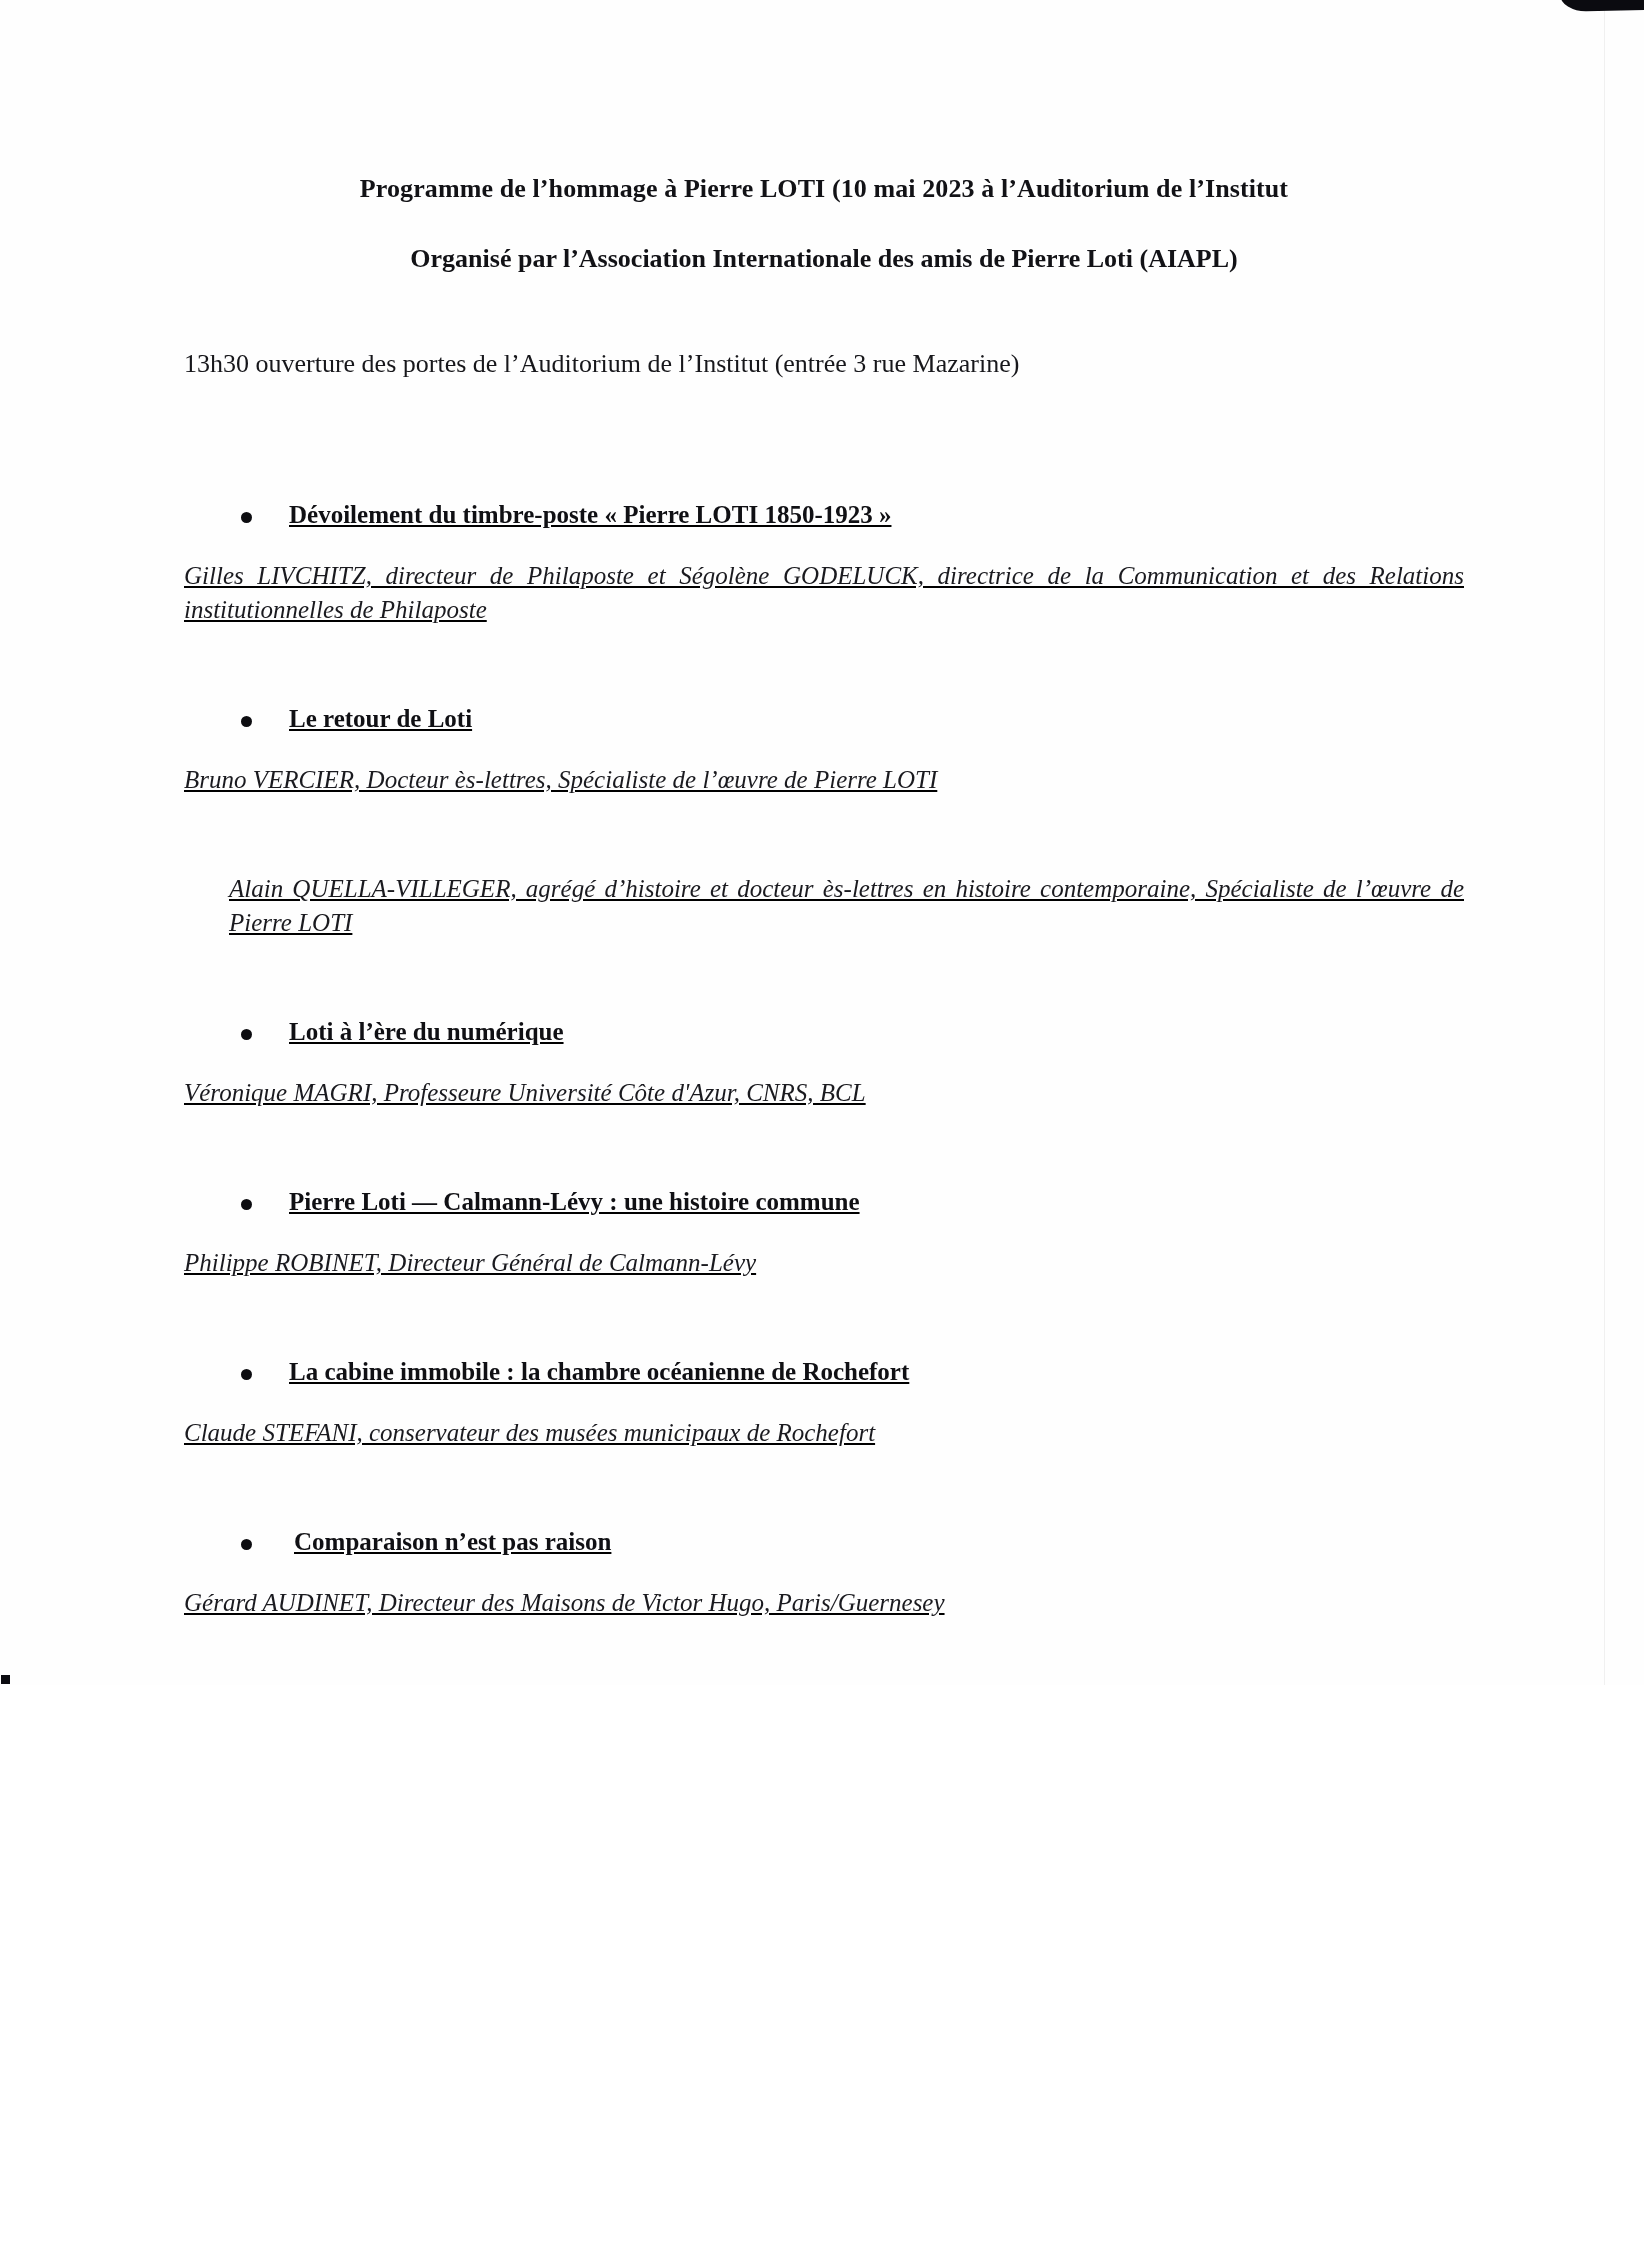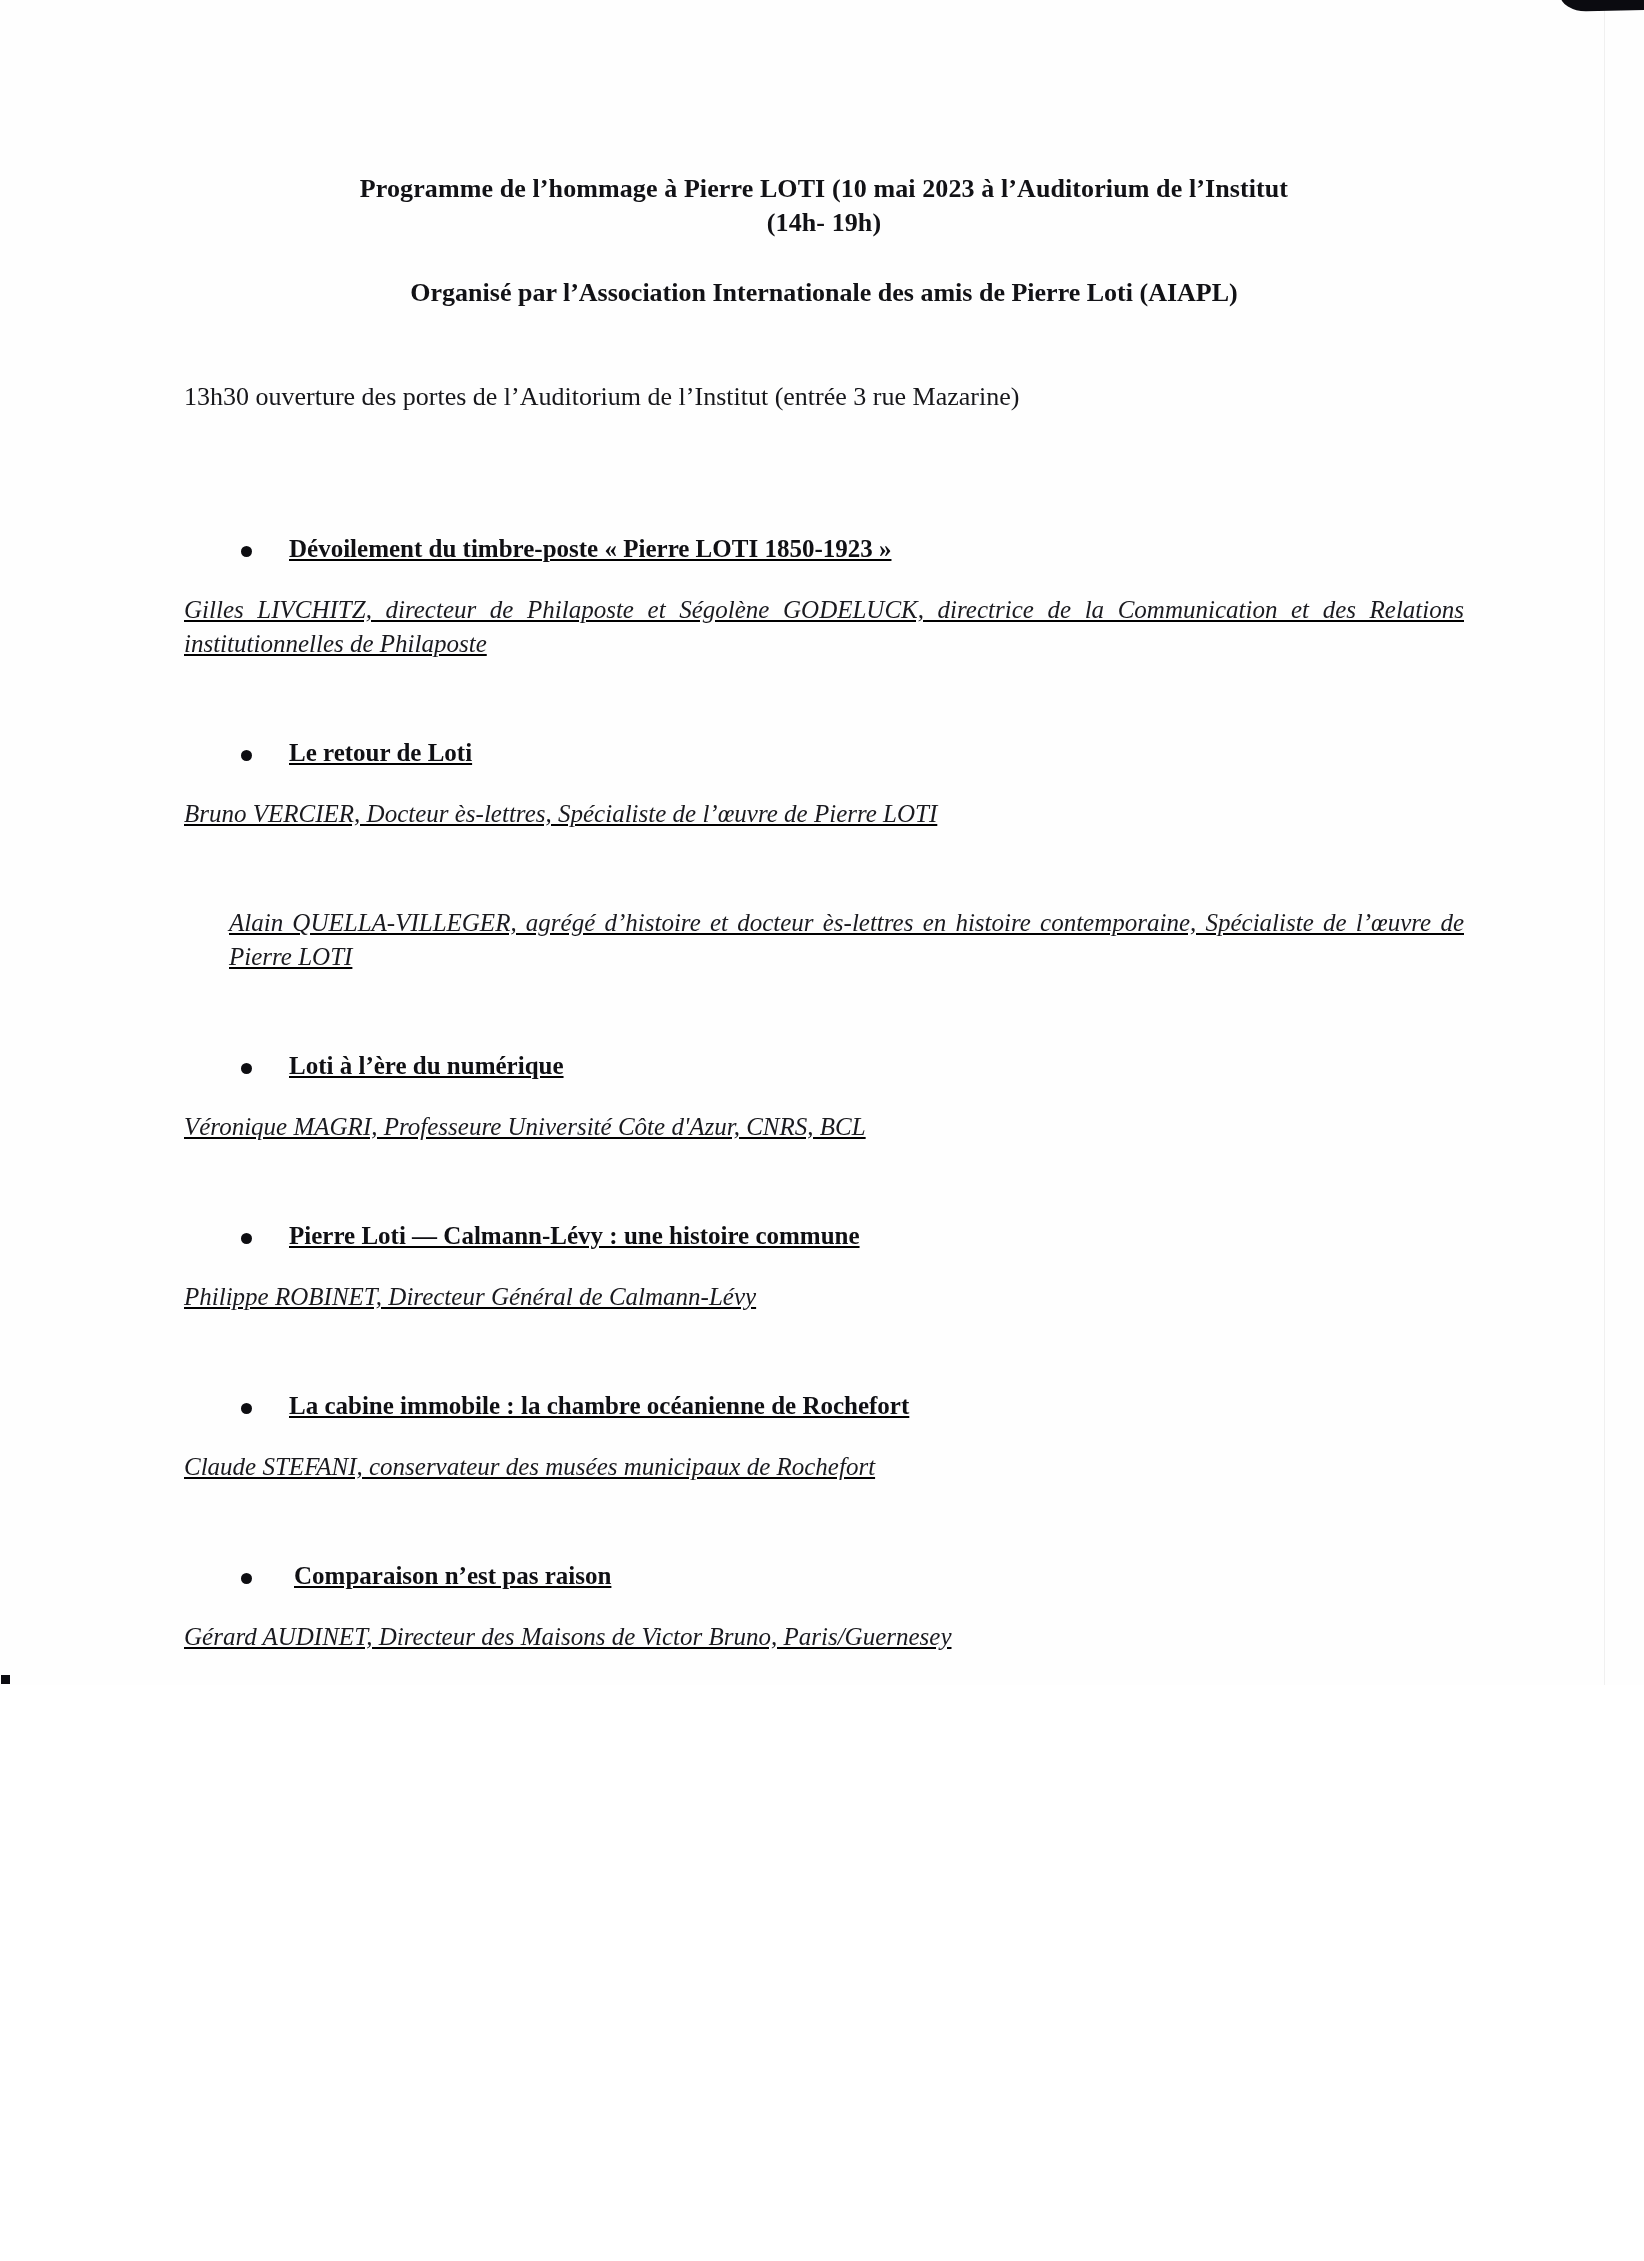--- a/index.html
+++ b/index.html
@@ -144,21 +144,20 @@
 
   <div class="paper"></div>
   <div class="paper-right-edge"></div>
   <div class="scan-corner-artifact"></div>
   <div class="scan-speck"></div>
 
   <div id="content">
 
     <div class="title-block">
       <div class="doc-title">Programme de l’hommage à Pierre LOTI (10 mai 2023 à l’Auditorium de l’Institut</div>
-      <div class="doc-title">(14h- 19h)</div>
       <div class="doc-subtitle">Organisé par l’Association Internationale des amis de Pierre Loti (AIAPL)</div>
     </div>
 
     <div class="intro">
       <p class="para">13h30 ouverture des portes de l’Auditorium de l’Institut (entrée 3 rue Mazarine)</p>
     </div>
 
     <div class="programme">
 
       <div class="item item-gap-1">
@@ -203,19 +202,19 @@
           <span>La cabine immobile : la chambre océanienne de Rochefort</span>
         </div>
         <p class="speaker">Claude STEFANI, conservateur des musées municipaux de Rochefort</p>
       </div>
 
       <div class="item item-gap">
         <div class="item-head extra-indent">
           <span class="bullet-dot"></span>
           <span>Comparaison n’est pas raison</span>
         </div>
-        <p class="speaker">Gérard AUDINET, Directeur des Maisons de Victor Bruno, Paris/Guernesey</p>
+        <p class="speaker">Gérard AUDINET, Directeur des Maisons de Victor Hugo, Paris/Guernesey</p>
       </div>
 
     </div>
   </div>
 </div>
 
 
 </body></html>

